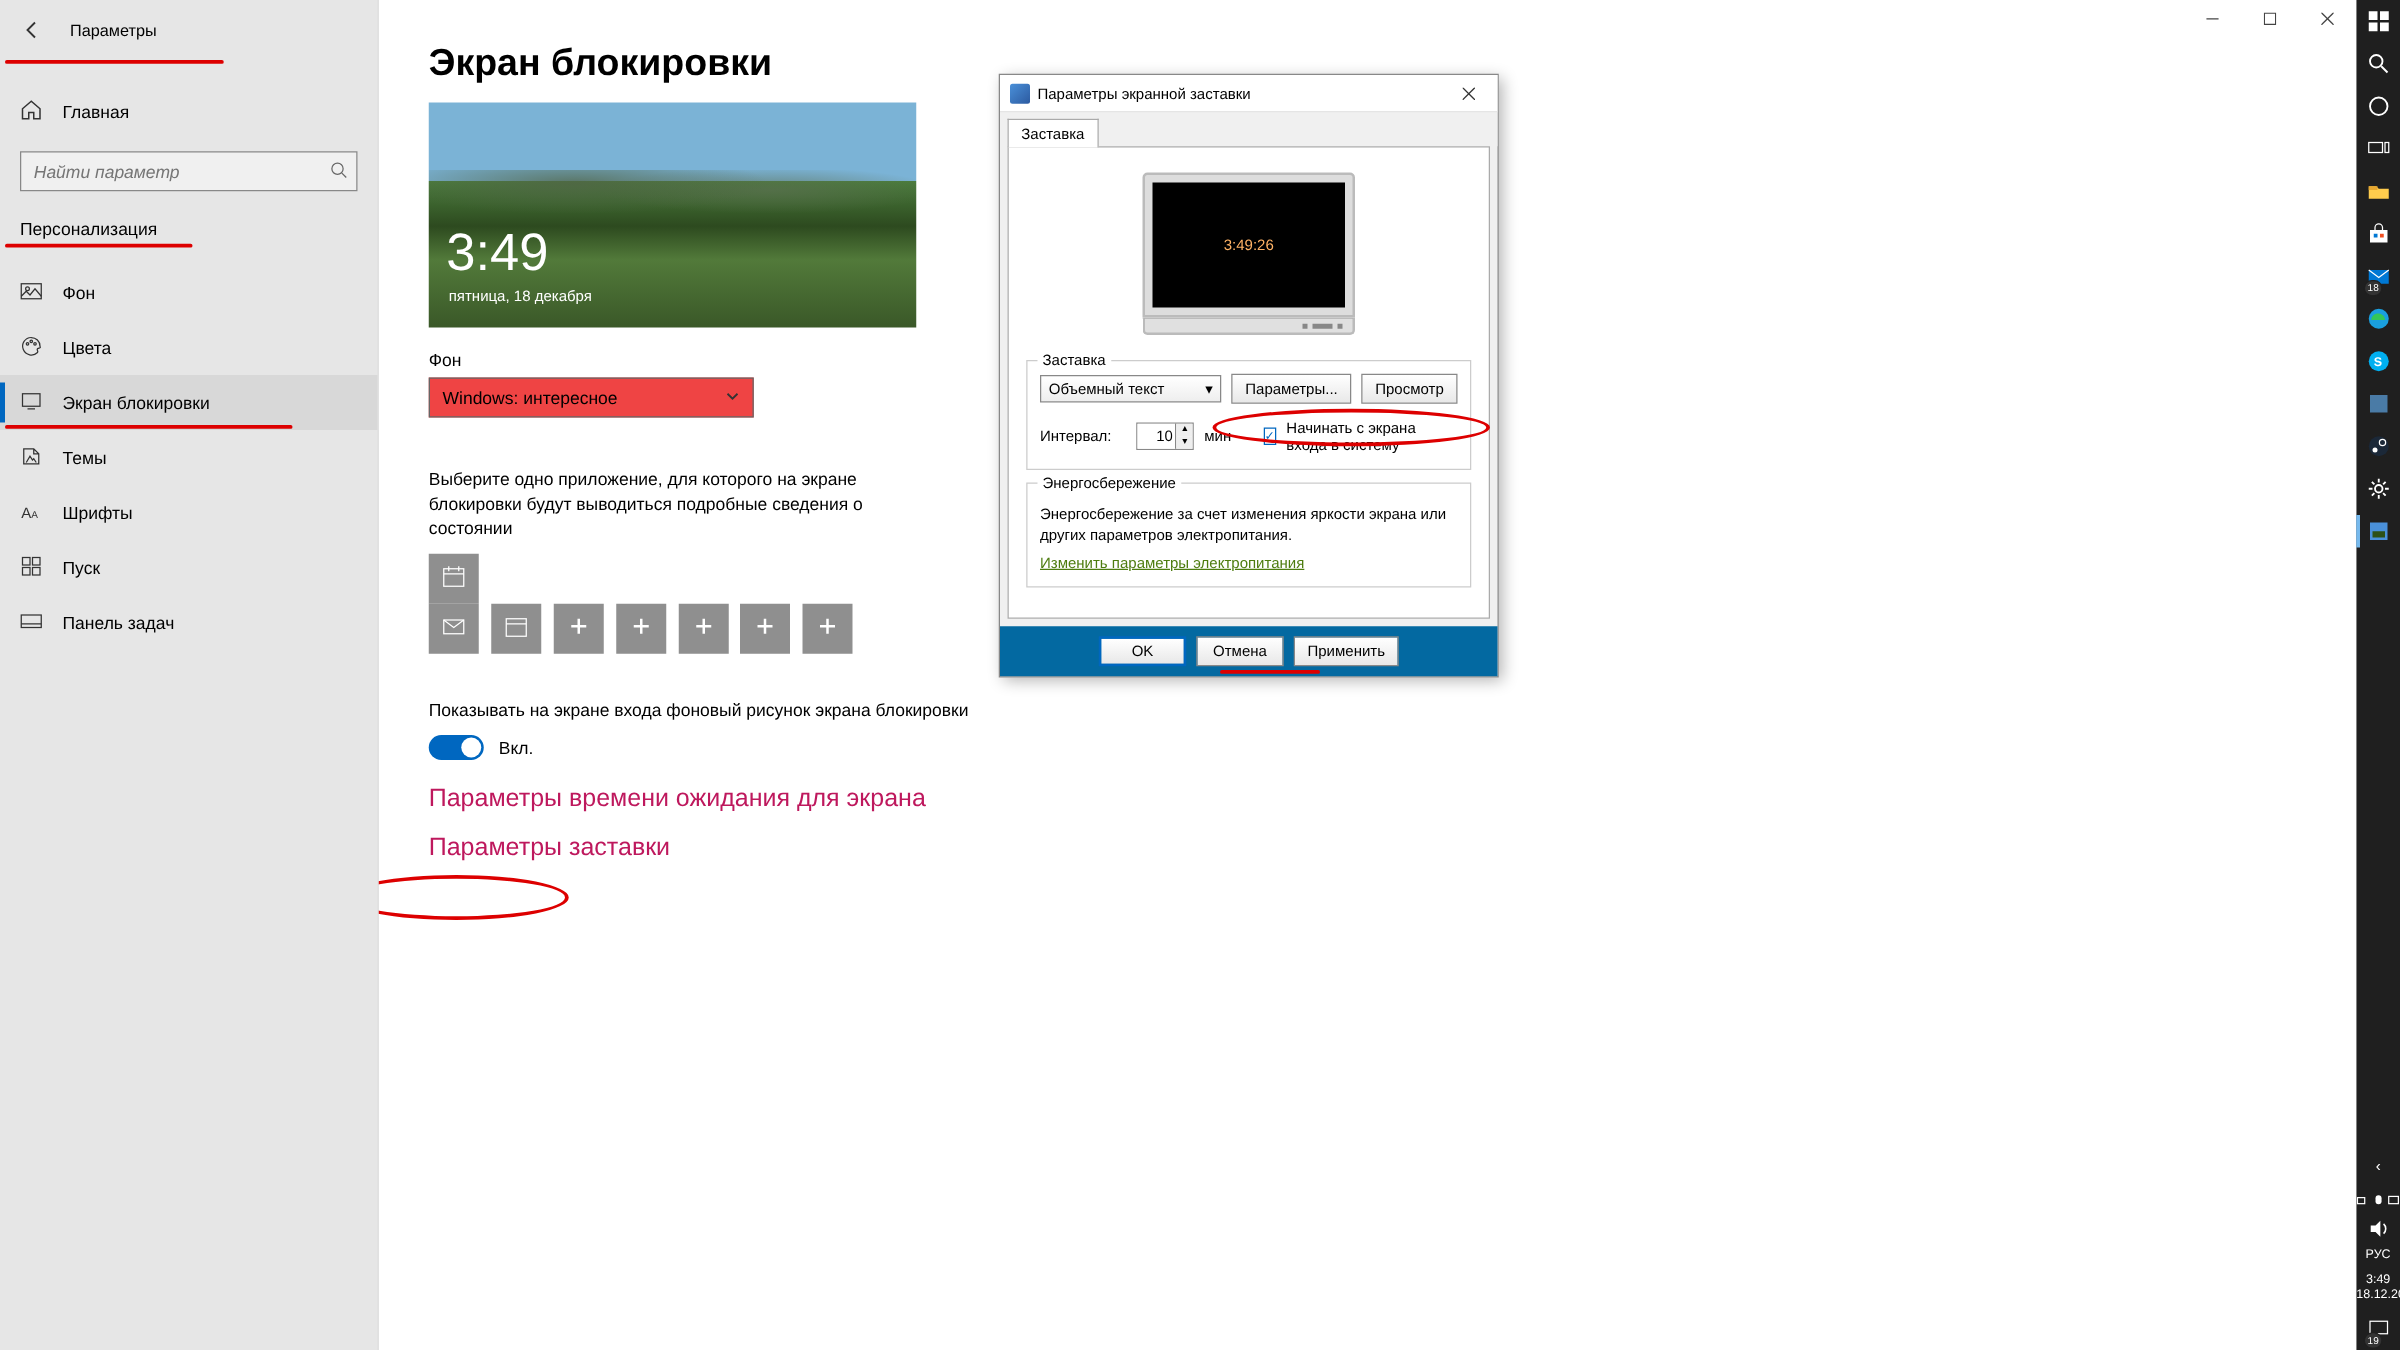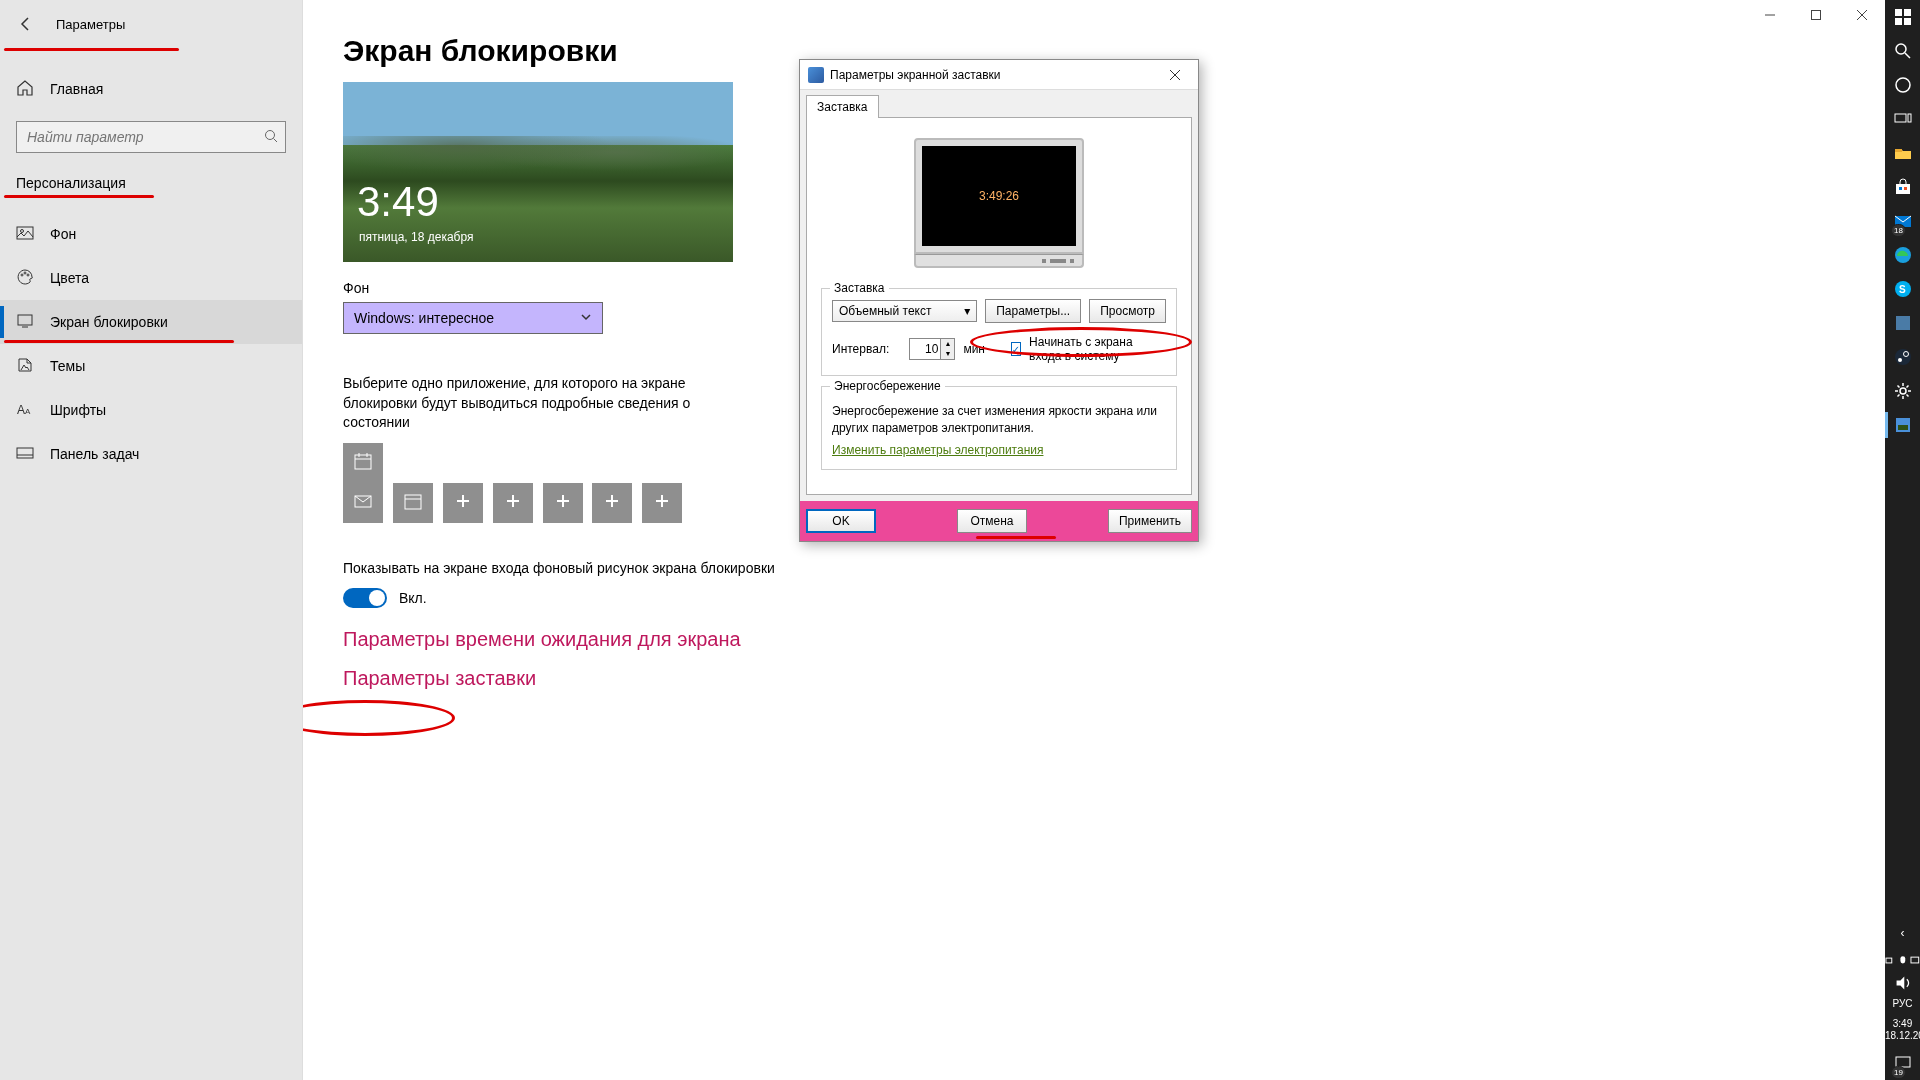--- a/index.html
+++ b/index.html
@@ -23,21 +23,21 @@
 .nav-item.active{background:#d8d8d8}
 .nav-item.active::before{content:"";position:absolute;left:0;top:6px;bottom:6px;width:4px;background:#0067c0}
 .nav-item svg{width:18px;height:18px;flex-shrink:0}
 .content{flex:1;padding:34px 40px;height:100%;overflow:hidden;position:relative}
 .page-title{font-size:30px;font-weight:600;margin:0 0 14px 0}
 .preview{width:390px;height:180px;background:linear-gradient(to bottom,#7bb3d6 0%,#7bb3d6 35%,#4a7c3c 35%,#2d4a1f 55%,#527a3a 70%,#3a5828 100%);position:relative;color:#fff;overflow:hidden}
 .preview::before{content:"";position:absolute;left:0;right:0;top:30%;height:30%;background:radial-gradient(ellipse at 30% 20%,rgba(80,100,70,0.8),transparent 40%),radial-gradient(ellipse at 70% 30%,rgba(90,110,80,0.7),transparent 35%)}
 .preview .clock{position:absolute;left:14px;bottom:36px;font-size:42px;font-weight:300}
 .preview .date{position:absolute;left:16px;bottom:18px;font-size:12px}
 .lbl{font-size:14px;margin:18px 0 6px 0}
-.select{width:260px;height:32px;border:1px solid #666;background:#c4b5fd;display:flex;align-items:center;justify-content:space-between;padding:0 10px;font-size:14px}
+.select{width:260px;height:32px;border:1px solid #666;background:#ef4444;display:flex;align-items:center;justify-content:space-between;padding:0 10px;font-size:14px}
 .desc{width:412px;font-size:14px;margin:40px 0 10px 0;line-height:1.4}
 .tile{width:40px;height:40px;background:#8f8f8f;display:inline-flex;align-items:center;justify-content:center;color:#fff;margin-right:6px}
 .tile svg{width:20px;height:20px;fill:#fff}
 .toggle-row{display:flex;align-items:center;gap:12px;margin-top:8px}
 .toggle{width:44px;height:20px;border-radius:10px;background:#0067c0;position:relative}
 .toggle .knob{position:absolute;right:2px;top:2px;width:16px;height:16px;border-radius:50%;background:#fff}
 .link{color:#be185d;font-size:20px;display:block;margin-top:20px;text-decoration:none}
 .window-controls{position:absolute;top:0;right:0;display:flex}
 .wc{width:46px;height:30px;display:flex;align-items:center;justify-content:center}
 .wc svg{width:10px;height:10px}
@@ -62,21 +62,21 @@
 .combo{height:22px;border:1px solid #888;background:linear-gradient(#fff,#eee);flex:1;display:flex;align-items:center;padding:0 6px;justify-content:space-between;font-size:12px}
 .btn{height:24px;border:1px solid #888;background:linear-gradient(#fff,#e8e8e8);padding:0 10px;font-size:12px;display:inline-flex;align-items:center;min-width:70px;justify-content:center}
 .btn.primary{border:2px solid #0067c0}
 .spin{width:46px;height:22px;border:1px solid #888;display:flex}
 .spin input{width:30px;border:none;text-align:right;padding:0 2px;font-size:12px}
 .spin .arrows{width:14px;display:flex;flex-direction:column;border-left:1px solid #888}
 .spin .arrows div{flex:1;font-size:7px;text-align:center;line-height:9px;background:#eee}
 .chk{width:14px;height:14px;border:1px solid #0067c0;display:inline-flex;align-items:center;justify-content:center;font-size:10px;color:#0067c0;background:#fff}
 .energy-text{font-size:12px;line-height:1.4;margin:6px 0}
 .energy-link{color:#4d7c0f;text-decoration:underline;font-size:12px}
-.dlg-buttons{display:flex;justify-content:space-between;gap:8px;padding:8px 6px;background:#ec4899}
+.dlg-buttons{display:flex;justify-content:center;gap:8px;padding:8px 6px;background:#0369a1}
 
 .taskbar{width:35px;background:#1f1f1f;height:100%;display:flex;flex-direction:column;align-items:center;color:#fff;font-size:10px}
 .tb-ico{width:35px;height:34px;display:flex;align-items:center;justify-content:center;position:relative}
 .tb-ico.active::after{content:"";position:absolute;left:0;top:4px;bottom:4px;width:3px;background:#76b9ed}
 .tb-ico svg{width:18px;height:18px}
 .badge{position:absolute;right:14px;bottom:1px;background:#333;border-radius:7px;font-size:8px;min-width:13px;height:13px;display:flex;align-items:center;justify-content:center;padding:0 2px;border:1px solid #1f1f1f}
 .spacer{flex:1}
 .tb-sys{width:35px;padding:4px 0;text-align:center;font-size:10px;line-height:1.2}
 .chevron{font-size:12px}
 </style>
@@ -168,20 +168,29 @@
                 <path d="M5 14l3-5 2 3 1-1 2 3" fill="none" stroke="#333"></path>
               </svg></span>
           <span>Темы</span>
         </div>
         <div class="nav-item">
           <span><svg viewBox="0 0 18 18">
                 <text x="1" y="14" font-size="12" fill="#333">A</text>
                 <text x="9" y="14" font-size="8" fill="#333">A</text>
               </svg></span>
           <span>Шрифты</span>
+        </div>
+        <div class="nav-item">
+          <span><svg viewBox="0 0 18 18">
+                <rect x="2" y="2" width="6" height="6" fill="none" stroke="#333"></rect>
+                <rect x="10" y="2" width="6" height="6" fill="none" stroke="#333"></rect>
+                <rect x="2" y="10" width="6" height="6" fill="none" stroke="#333"></rect>
+                <rect x="10" y="10" width="6" height="6" fill="none" stroke="#333"></rect>
+              </svg></span>
+          <span>Пуск</span>
         </div>
         <div class="nav-item">
           <span><svg viewBox="0 0 18 18">
                 <rect x="1" y="4" width="16" height="10" fill="none" stroke="#333"></rect>
                 <line x1="1" y1="11" x2="17" y2="11" stroke="#333"></line>
               </svg></span>
           <span>Панель задач</span>
         </div>
       </div>
     </div>

